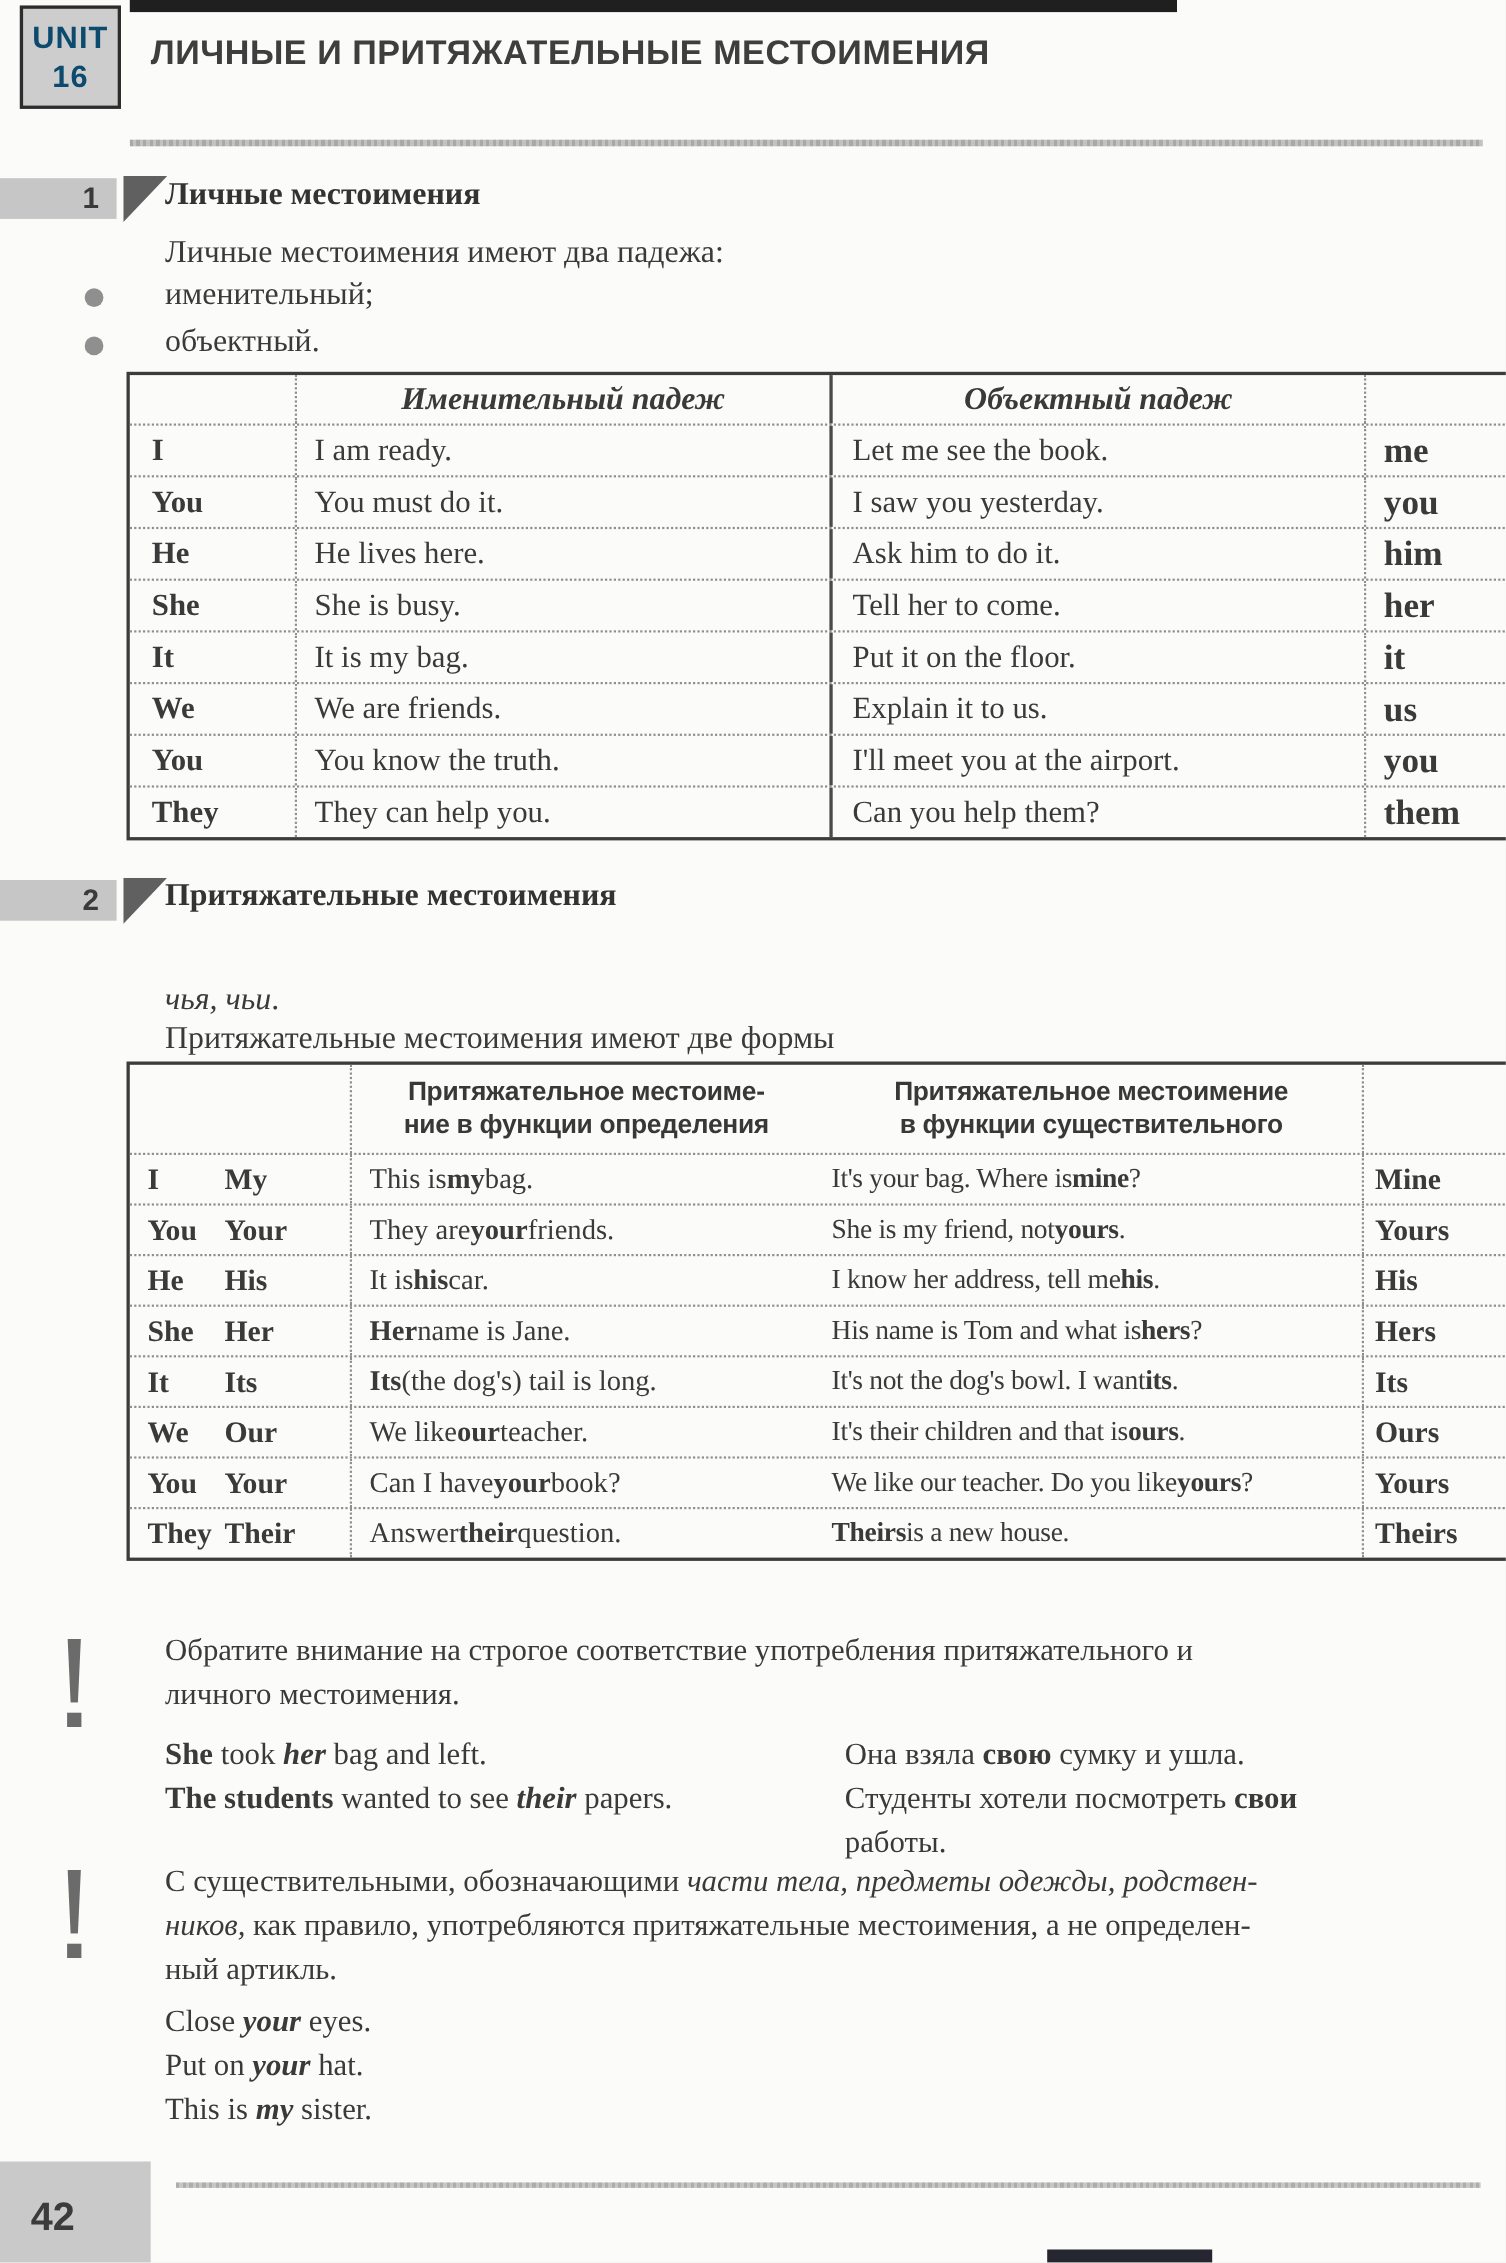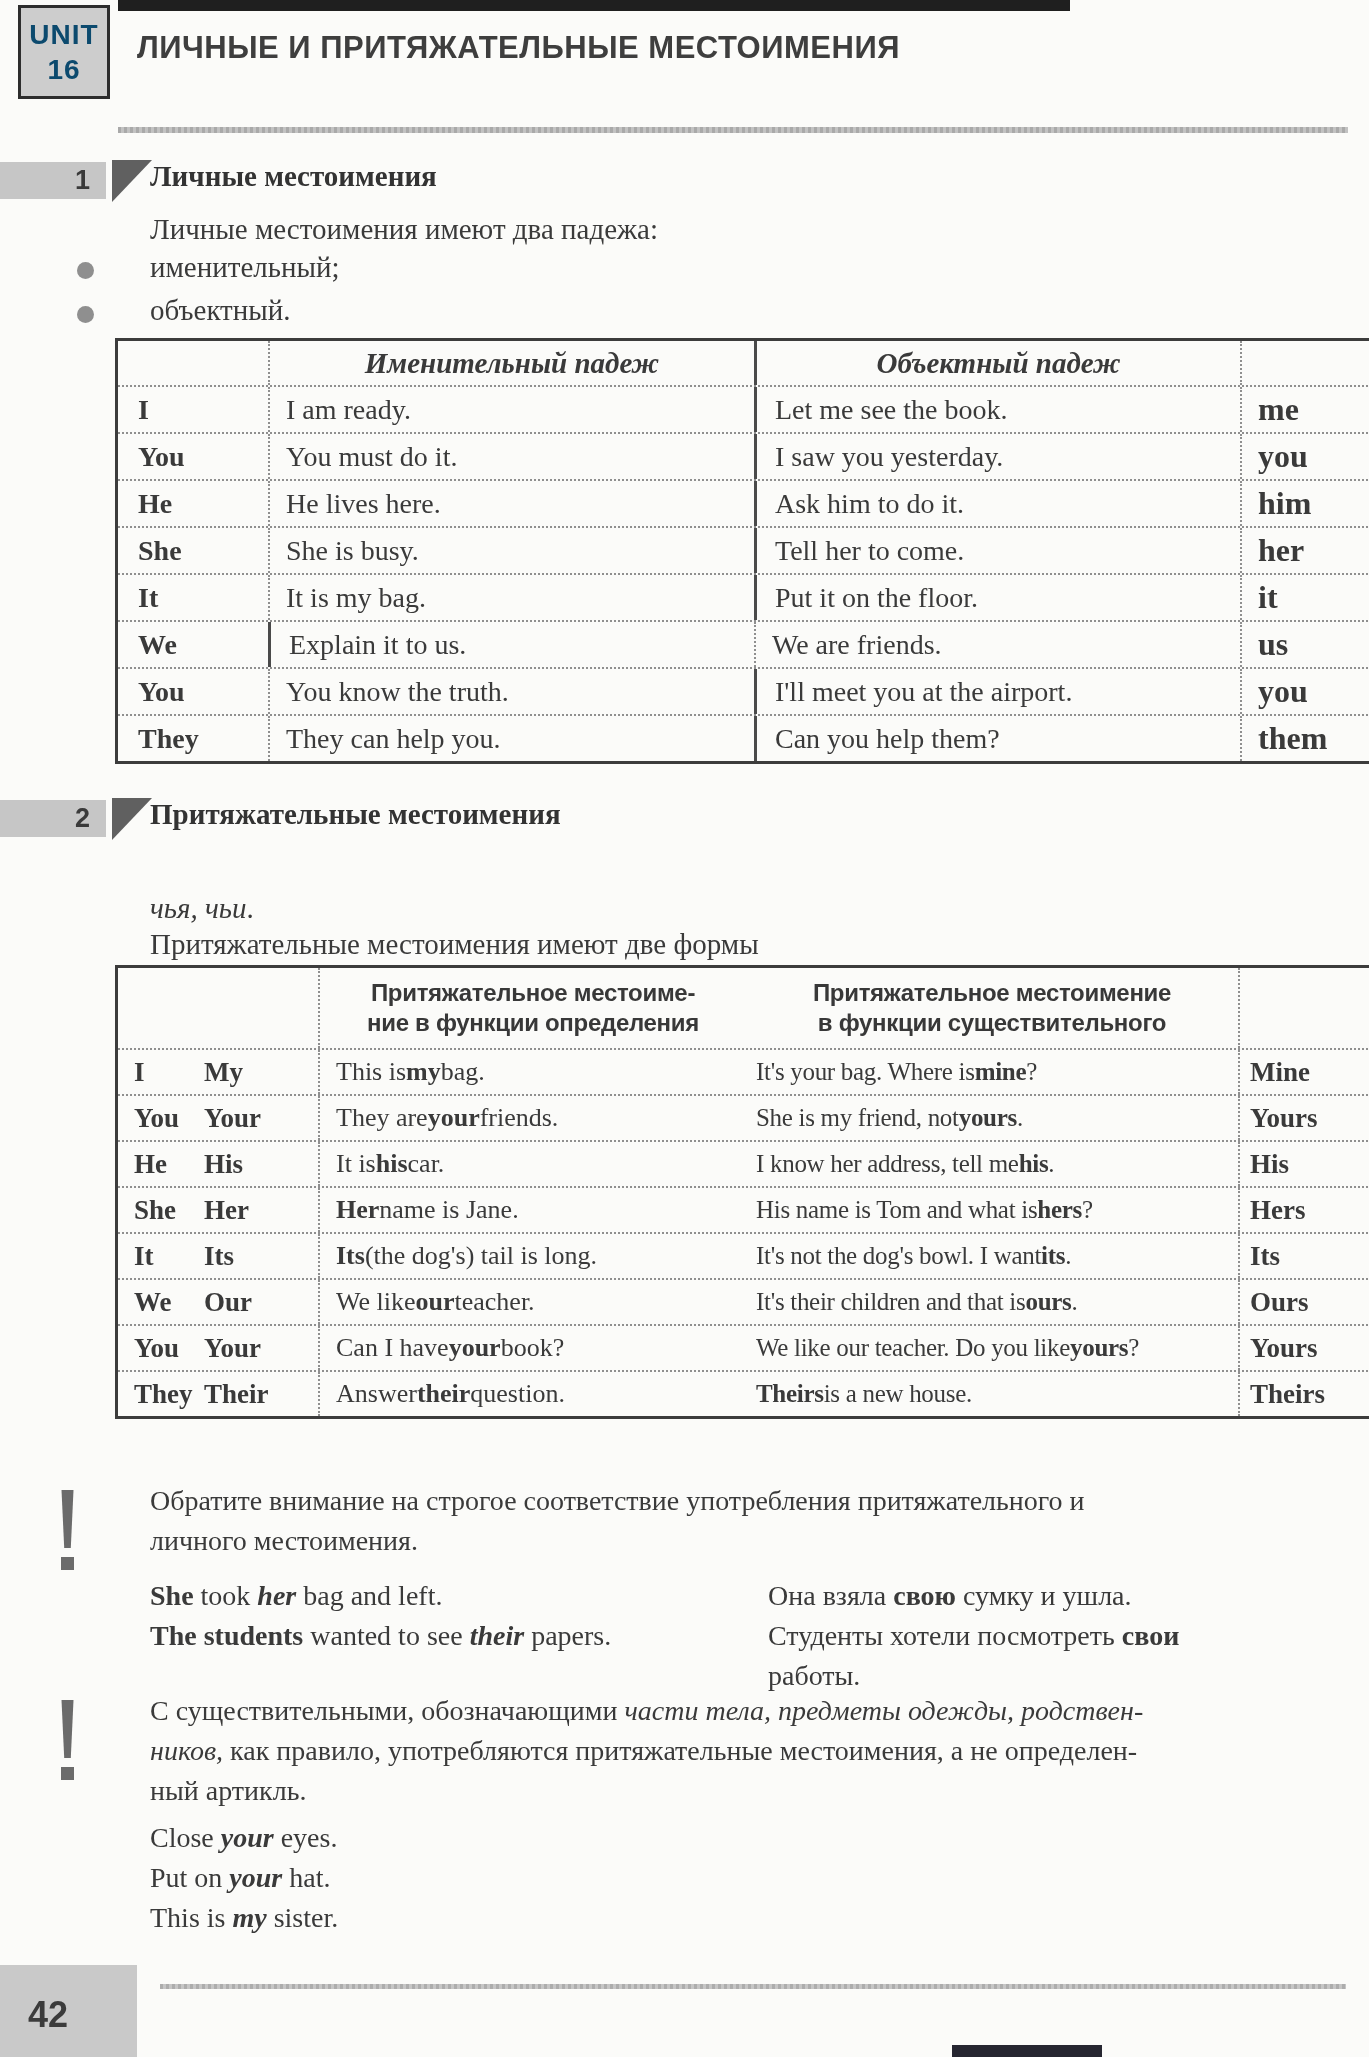--- a/index.html
+++ b/index.html
@@ -144,22 +144,22 @@
       <div class="cell c4">her</div>
     </div>
     <div class="trow">
       <div class="cell c1">It</div>
       <div class="cell c2">It is my bag.</div>
       <div class="cell c3">Put it on the floor.</div>
       <div class="cell c4">it</div>
     </div>
     <div class="trow">
       <div class="cell c1">We</div>
+      <div class="cell c2">We are friends.</div>
       <div class="cell c3">Explain it to us.</div>
-      <div class="cell c2">We are friends.</div>
       <div class="cell c4">us</div>
     </div>
     <div class="trow">
       <div class="cell c1">You</div>
       <div class="cell c2">You know the truth.</div>
       <div class="cell c3">I'll meet you at the airport.</div>
       <div class="cell c4">you</div>
     </div>
     <div class="trow">
       <div class="cell c1">They</div>

